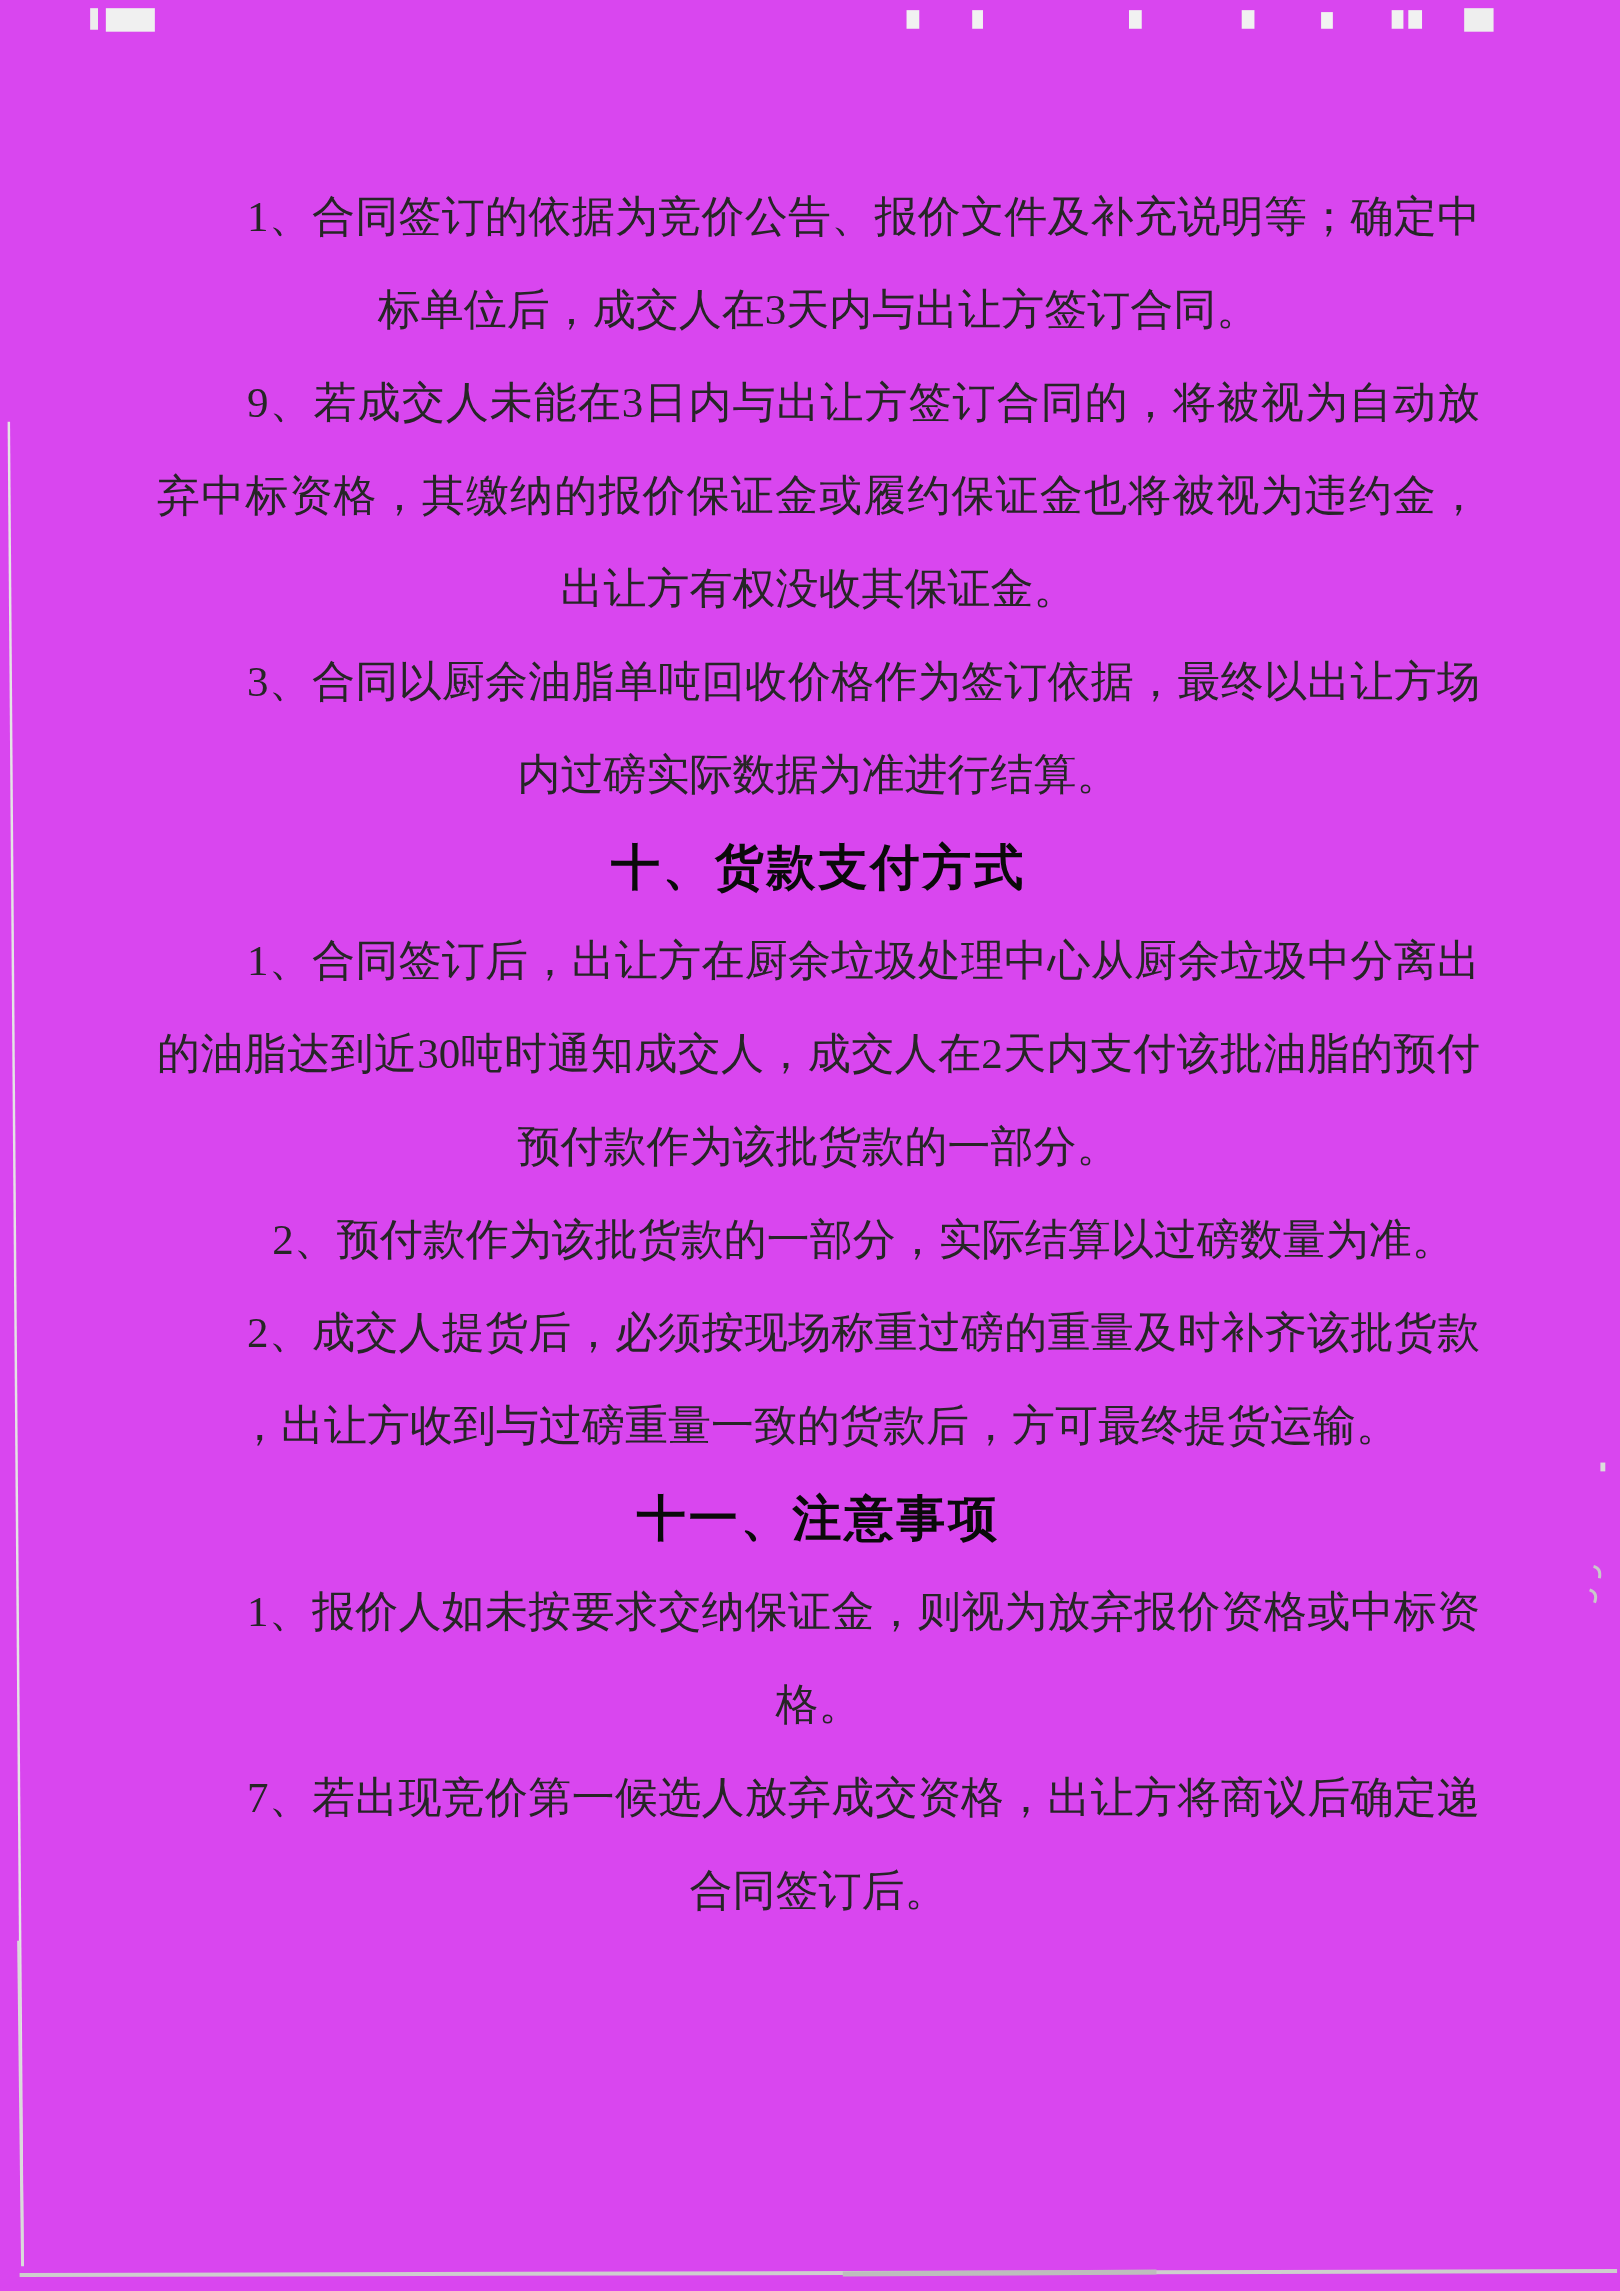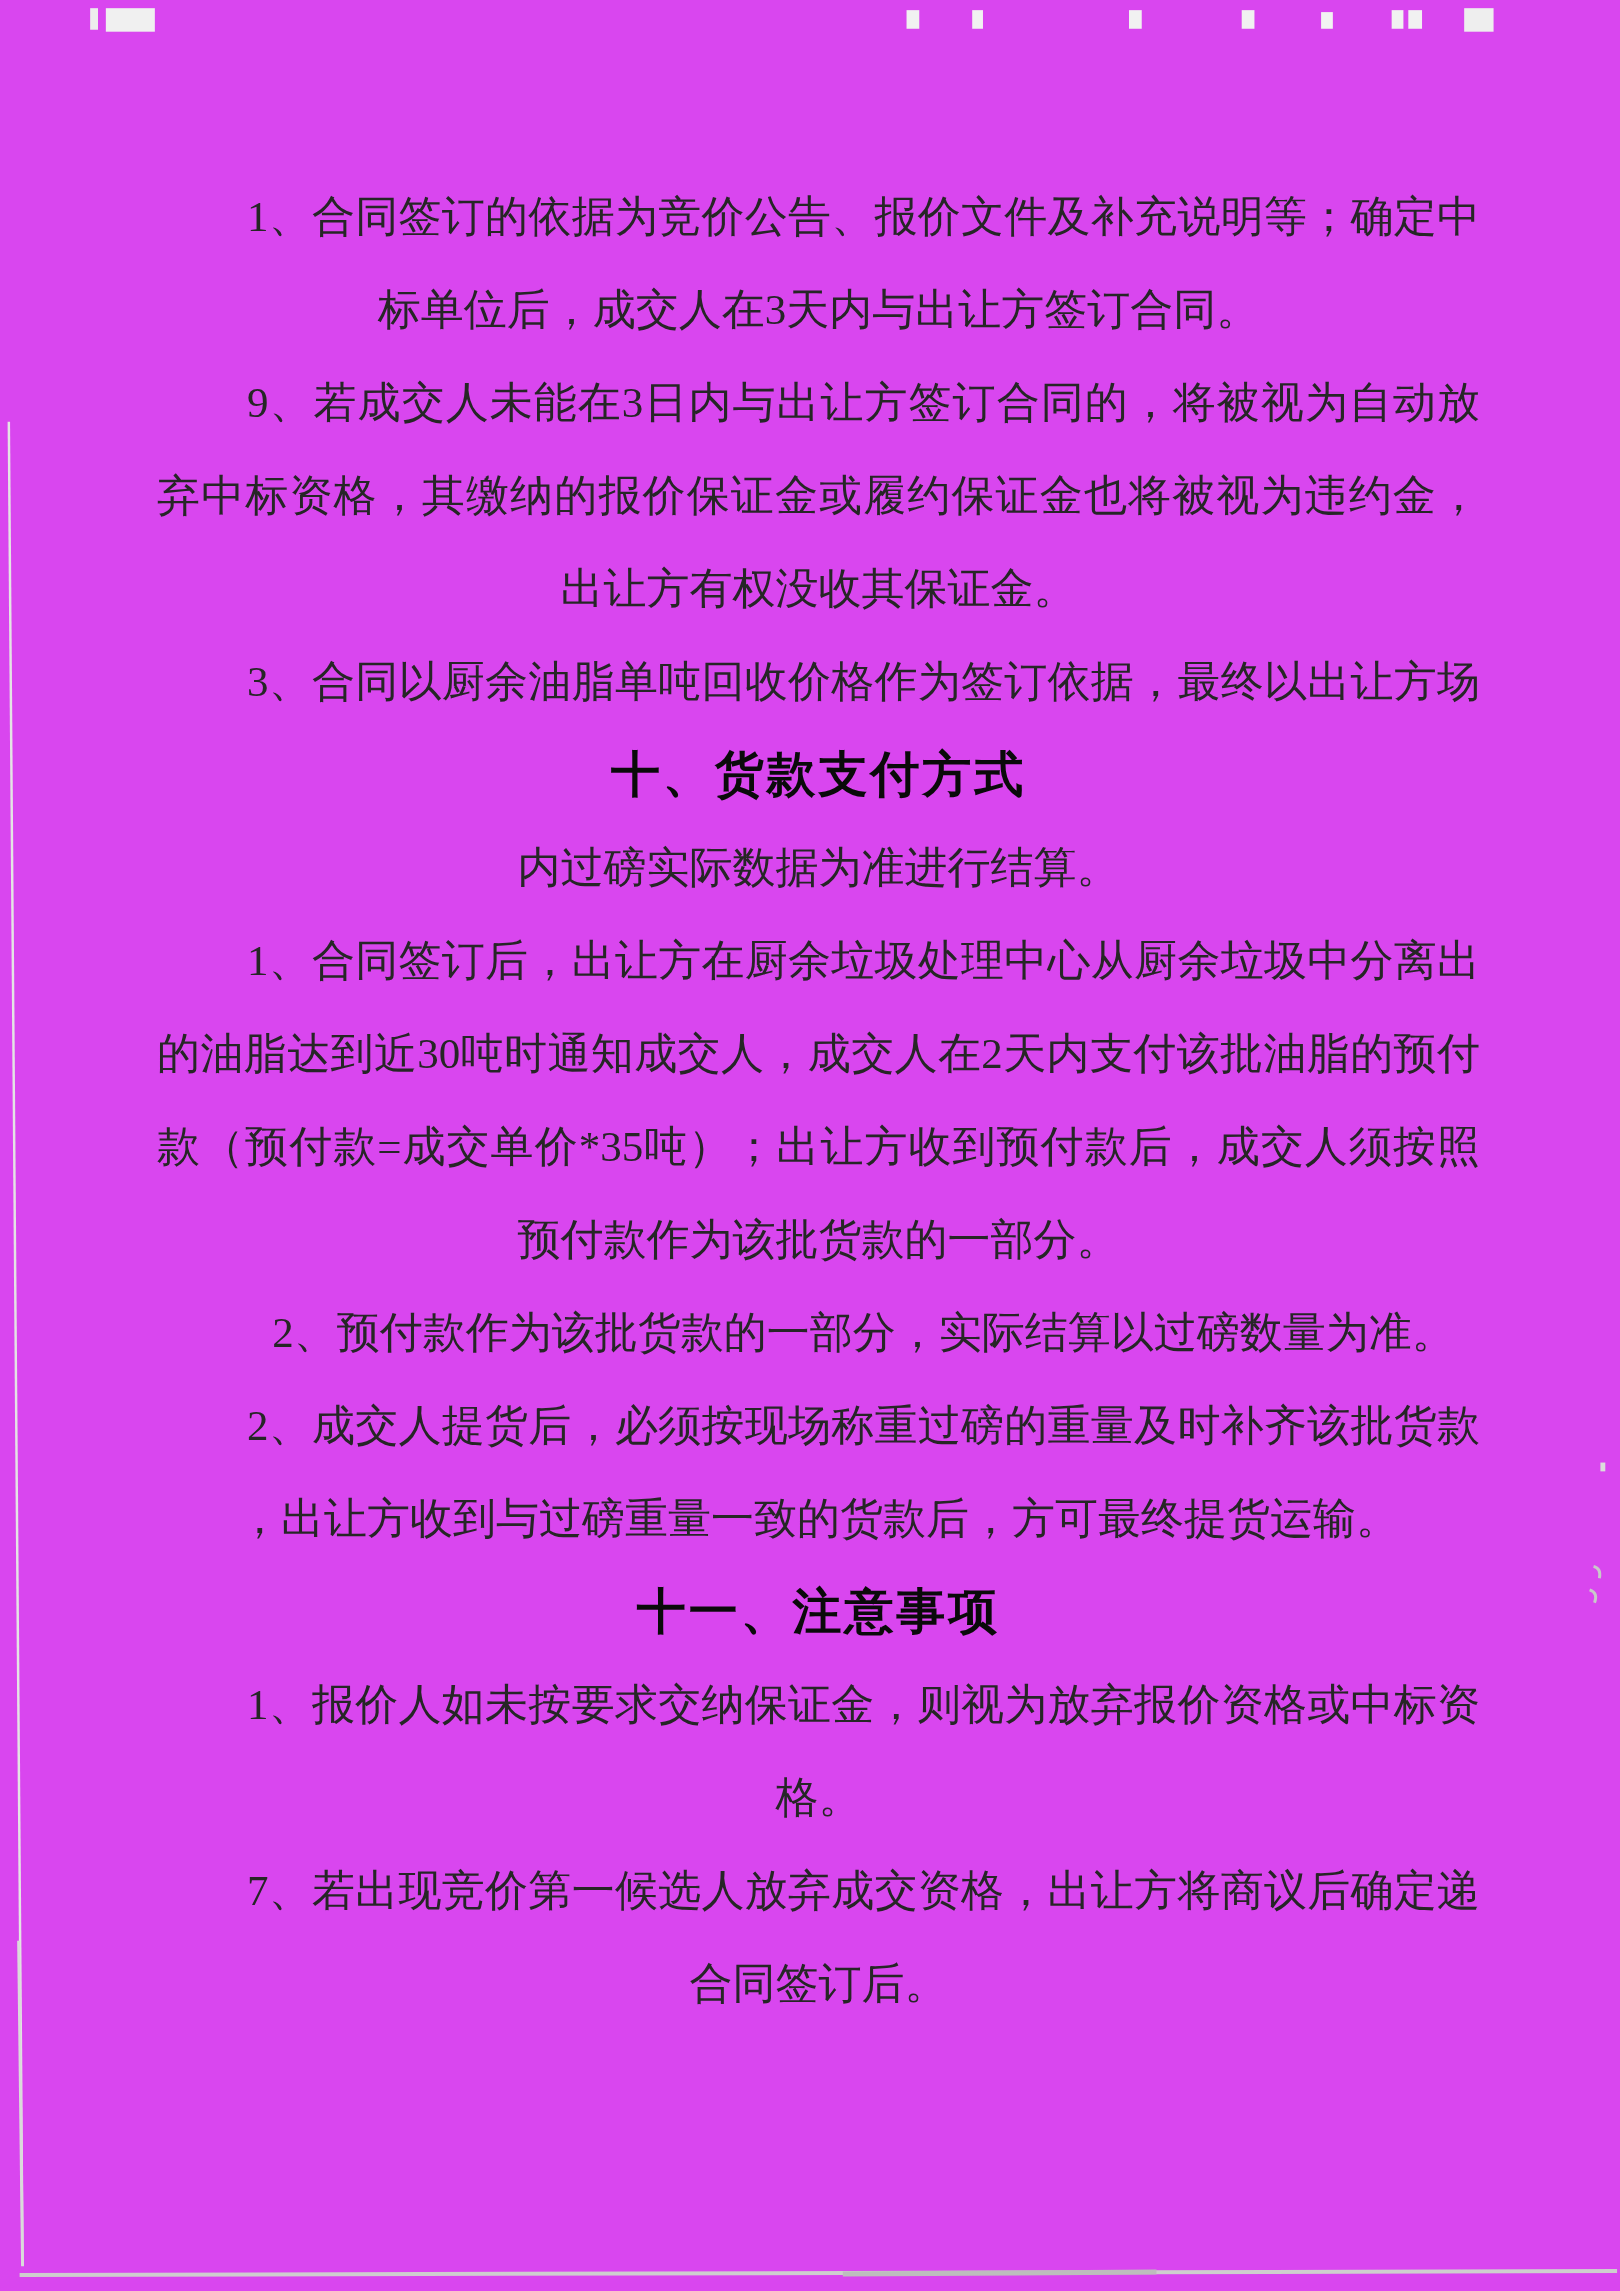--- a/index.html
+++ b/index.html
@@ -70,26 +70,25 @@
   </svg>
 
   <div class="doc">
 
     <div class="ln ind fill">1、合同签订的依据为竞价公告、报价文件及补充说明等；确定中</div>
     <div class="ln">标单位后，成交人在3天内与出让方签订合同。</div>
     <div class="ln ind fill">9、若成交人未能在3日内与出让方签订合同的，将被视为自动放</div>
     <div class="ln fill">弃中标资格，其缴纳的报价保证金或履约保证金也将被视为违约金，</div>
     <div class="ln">出让方有权没收其保证金。</div>
     <div class="ln ind fill">3、合同以厨余油脂单吨回收价格作为签订依据，最终以出让方场</div>
+    <div class="ln">内过磅实际数据为准进行结算。</div>
+
     <div class="ln hd">十、货款支付方式</div>
-
-    <div class="ln">内过磅实际数据为准进行结算。</div>
     <div class="ln ind fill">1、合同签订后，出让方在厨余垃圾处理中心从厨余垃圾中分离出</div>
     <div class="ln fill">的油脂达到近30吨时通知成交人，成交人在2天内支付该批油脂的预付</div>
-    <div class="ln fill">款（预付款=成交单价*35吨）；出让方收到预付款后，成交人须按照</div>
     <div class="ln">预付款作为该批货款的一部分。</div>
     <div class="ln ind">2、预付款作为该批货款的一部分，实际结算以过磅数量为准。</div>
     <div class="ln ind fill">2、成交人提货后，必须按现场称重过磅的重量及时补齐该批货款</div>
     <div class="ln">，出让方收到与过磅重量一致的货款后，方可最终提货运输。</div>
 
     <div class="ln hd">十一、注意事项</div>
     <div class="ln ind fill">1、报价人如未按要求交纳保证金，则视为放弃报价资格或中标资</div>
     <div class="ln">格。</div>
     <div class="ln ind fill">7、若出现竞价第一候选人放弃成交资格，出让方将商议后确定递</div>
     <div class="ln">合同签订后。</div>

